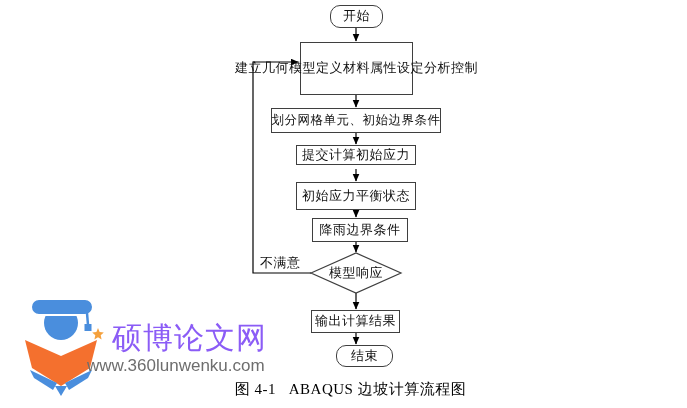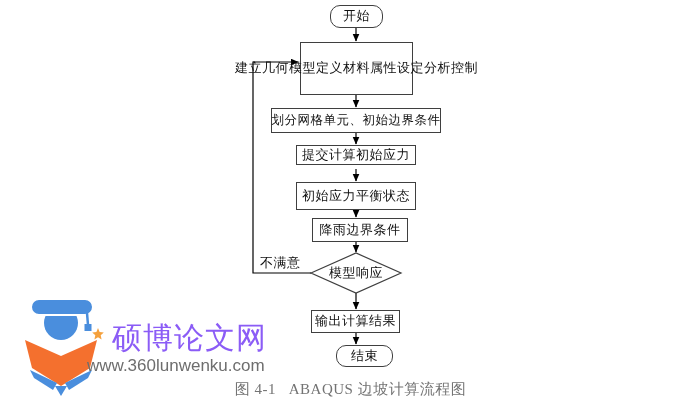--- a/index.html
+++ b/index.html
@@ -16,21 +16,21 @@
   .terminator{border-radius:10px;}
   .multiline{flex-direction:row;justify-content:center;}
   .multiline span{display:block;}
   .diamond-label{
     position:absolute;display:flex;align-items:center;justify-content:center;
     font-size:13px;letter-spacing:0.5px;background:transparent;border:none;white-space:nowrap;
   }
   .branch-label{position:absolute;font-size:13px;letter-spacing:0.5px;white-space:nowrap;}
   .caption{
     position:absolute;left:0;top:380px;width:100%;text-align:center;padding-left:14px;
-    box-sizing:border-box;font-size:15px;letter-spacing:0.5px;white-space:pre;color:#737373;
+    box-sizing:border-box;font-size:15px;letter-spacing:0.5px;white-space:pre;color:#000000;
   }
   .logo-svg{position:absolute;left:24px;top:294px;}
   .site-name{
     position:absolute;left:112px;top:318px;font-family:"Liberation Sans","DejaVu Sans",sans-serif;
     font-size:30px;font-weight:400;color:#8b5cf6;letter-spacing:1px;white-space:nowrap;
   }
   .site-url{
     position:absolute;left:87px;top:356px;font-family:"Liberation Sans","DejaVu Sans",sans-serif;
     font-size:17px;font-weight:400;color:#6e6e6e;white-space:nowrap;
   }

